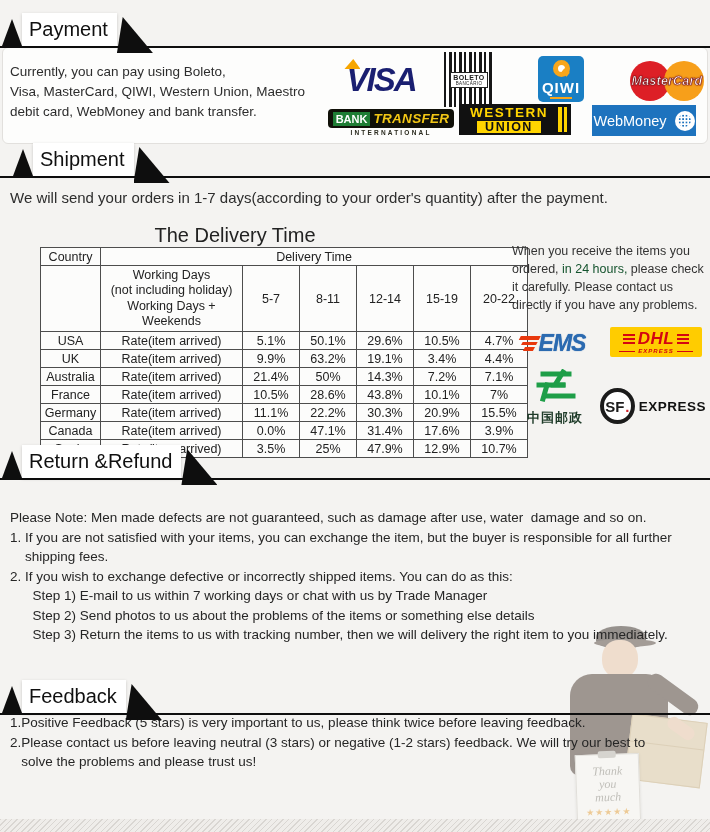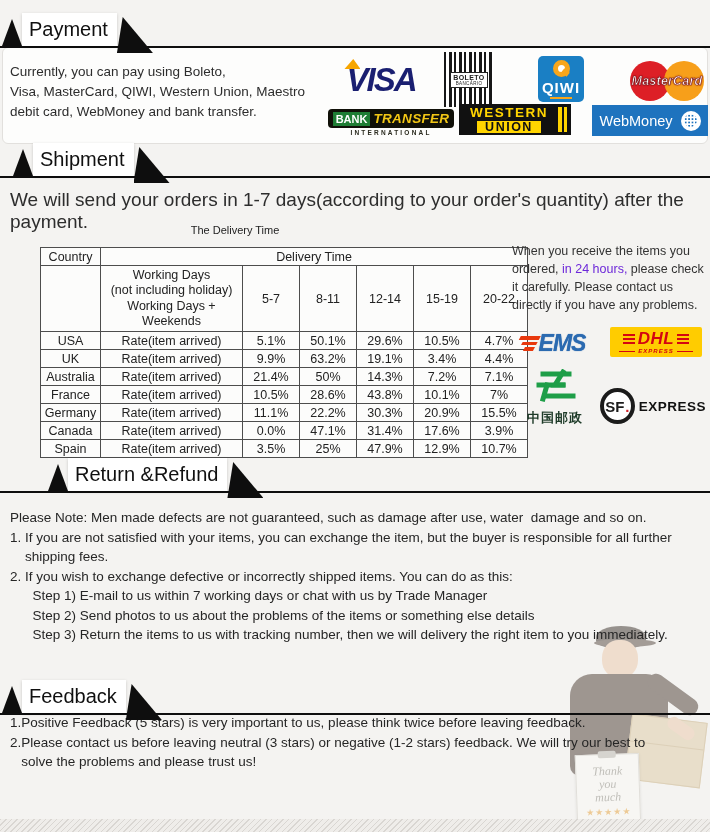--- a/index.html
+++ b/index.html
@@ -67,35 +67,35 @@
   .bank-t { color:#f2c715; font-style:italic; font-weight:800; font-size:13.5px; letter-spacing:.3px; }
   .bank-int { font-size:6.5px; letter-spacing:2.2px; color:#2a2a1e; font-weight:bold; margin-top:1px; }
   
   .wu { left:459px; top:104px; width:112px; height:31px; background:#111; padding:2px 4px; gap:3px; }
   .wu-txt { flex:1; display:flex; flex-direction:column; align-items:center; line-height:1; }
   .wu-w { color:#ffd400; font-weight:800; font-size:13.5px; letter-spacing:1.5px; }
   .wu-u { background:#ffd400; color:#111; font-weight:800; font-size:12.5px; letter-spacing:1.5px; padding:0 8px; margin-top:1px; }
   .wu-bars { width:9px; height:25px; display:flex; gap:2px; }
   .wu-bars i { display:block; width:4px; height:100%; background:#ffd400; }
   
-  .wm { left:592px; top:105px; width:116px; height:31px; background:#1e73be; gap:8px; }
+  .wm { left:592px; top:105px; width:104px; height:31px; background:#1e73be; gap:8px; }
   .wm-txt { color:#fff; font-size:14.5px; font-weight:500; }
   .wm-globe { width:20px; height:20px; border-radius:50%; background:#fff; display:flex; align-items:center; justify-content:center; }
   .wm-dots { width:13px; height:13px; border-radius:50%;
     background:radial-gradient(circle,#1e73be 1.1px,transparent 1.3px) 0 0/3.4px 3.4px; }
   
-  .ship-note { position:absolute; left:10px; top:189px; font-size:19px; color:#2d2d2d; z-index:2; }
-  .tbl-title { position:absolute; left:60px; top:224px; width:350px; text-align:center; font-size:11px; color:#222; z-index:2; }
+  .ship-note { position:absolute; left:10px; top:189px; font-size:15px; color:#2d2d2d; z-index:2; }
+  .tbl-title { position:absolute; left:60px; top:224px; width:350px; text-align:center; font-size:20px; color:#222; z-index:2; }
   table.delivery { position:absolute; left:11px; top:247px; border-collapse:collapse; table-layout:fixed; z-index:2;
     background:#fcfcfb; font-size:12.5px; color:#222;margin-left:29px; }
   table.delivery td { border:1px solid #4d4d4d; text-align:center; padding:1.5px 1px; }
   td.c-col { text-align:left; padding-left:5px; }
   td.wd-cell { text-align:left; padding-left:6px; line-height:15.5px; }
   .side-note { position:absolute; left:512px; top:242px; width:194px; font-size:12.5px; line-height:18px; color:#333; z-index:2; }
-  .red { color:#6d28d9; }
+  .red { color:#14532d; }
   
   .ems { left:510px; top:329px; width:82px; height:28px; gap:2px; }
   .ems-wing { display:flex; flex-direction:column; gap:2px; align-items:flex-end; transform:skewX(-28deg); }
   .ems-wing i { display:block; height:3.5px; background:#e8380d; }
   .ems-wing i:nth-child(1){width:20px;} .ems-wing i:nth-child(2){width:15px;} .ems-wing i:nth-child(3){width:10px;}
   .ems-txt { font-style:italic; font-weight:900; font-size:23px; color:#2b6ab0; letter-spacing:-1px;
     text-shadow:0 0 1px #2b6ab0; }
   .dhl { left:610px; top:327px; width:92px; height:30px; background:#ffcc00; border-radius:2px; flex-direction:column; line-height:1; }
   .dhl-main { display:flex; align-items:center; gap:3px; }
   .dhl-main i { display:block; width:12px; height:2px; background:#d40511; box-shadow:0 4px 0 #d40511,0 -4px 0 #d40511; }
@@ -330,21 +330,21 @@
   <span class="cpost-txt">中国邮政</span>
 </div>
 <div class="logo sf">
   <span class="sf-ring">
     <span class="sf-s">SF</span>
       <span class="sf-dot">.</span>
   </span>
   <span class="sf-exp">EXPRESS</span>
 </div>
 
-<div class="sec-head" style="top:453px;padding-left:46px;">
+<div class="sec-head" style="top:440px;">
   <span class="tri tri-l"></span>
   <span class="sec-label">Return &amp;Refund</span>
   <span class="tri tri-r"></span>
 </div>
 <div class="para rr-text">Please Note: Men made defects are not guaranteed, such as damage after use, water  damage and so on.
 1. If you are not satisfied with your items, you can exchange the item, but the buyer is responsible for all further
     shipping fees.
 2. If you wish to exchange defective or incorrectly shipped items. You can do as this:
       Step 1) E-mail to us within 7 working days or chat with us by Trade Manager
       Step 2) Send photos to us about the problems of the items or something else details

